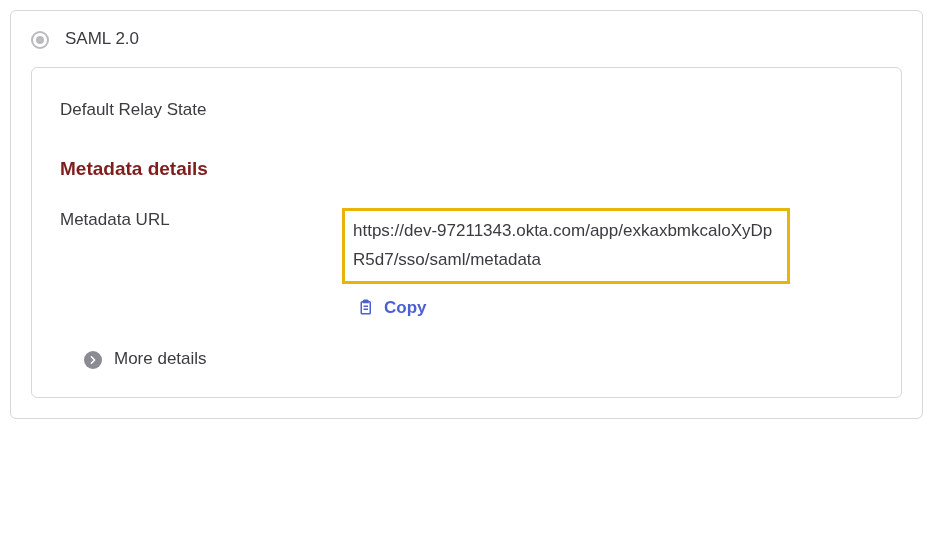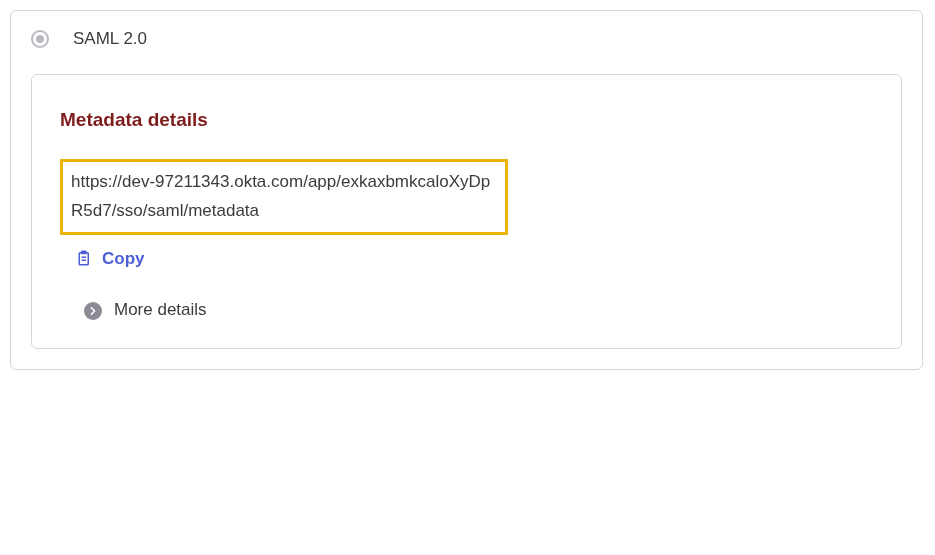--- a/index.html
+++ b/index.html
@@ -14,23 +14,23 @@
       padding: 10px;
     }
     .outer-card {
       width: 913px;
       border: 1px solid #d7d7dc;
       border-radius: 6px;
       padding: 18px 20px 20px 20px;
     }
     .radio-row {
       display: flex;
-      align-items: center;
-      gap: 24px;
-      margin-bottom: 25px;
+      align-items: flex-end;
+      gap: 16px;
+      margin-bottom: 18px;
     }
     .radio-outer {
       width: 18px;
       height: 18px;
       border: 2px solid #b9bbc0;
       border-radius: 50%;
       display: flex;
       align-items: center;
       justify-content: center;
       flex-shrink: 0;
@@ -133,24 +133,29 @@
 
   <div class="radio-row">
     <span class="radio-outer">
       <span class="radio-inner"></span>
     </span>
     <span class="radio-label">SAML 2.0</span>
   </div>
 
   <div class="inner-card">
 
+    <div class="field-row">
+      <div class="field-label-col">Default Relay State</div>
+      <div class="value-col"></div>
+    </div>
 
     <h3 class="section-heading">Metadata details</h3>
 
     <div class="metadata-row">
+      <div class="field-label-col">Metadata URL</div>
       <div class="value-col">
         <div class="url-highlight">https://dev-97211343.okta.com/app/exkaxbmkcaloXyDpR5d7/sso/saml/metadata</div>
         <div class="copy-row">
           <span>
             <svg class="copy-icon" viewBox="0 0 24 24" fill="none" stroke="#4c5fd5" stroke-width="2">
               <rect x="7" y="5" width="12" height="16" rx="1"></rect>
               <path d="M11 3h4a1 1 0 0 1 1 1v2h-6V4a1 1 0 0 1 1-1z" fill="#4c5fd5"></path>
               <line x1="10" y1="11" x2="16" y2="11"></line>
               <line x1="10" y1="15" x2="16" y2="15"></line>
             </svg>

